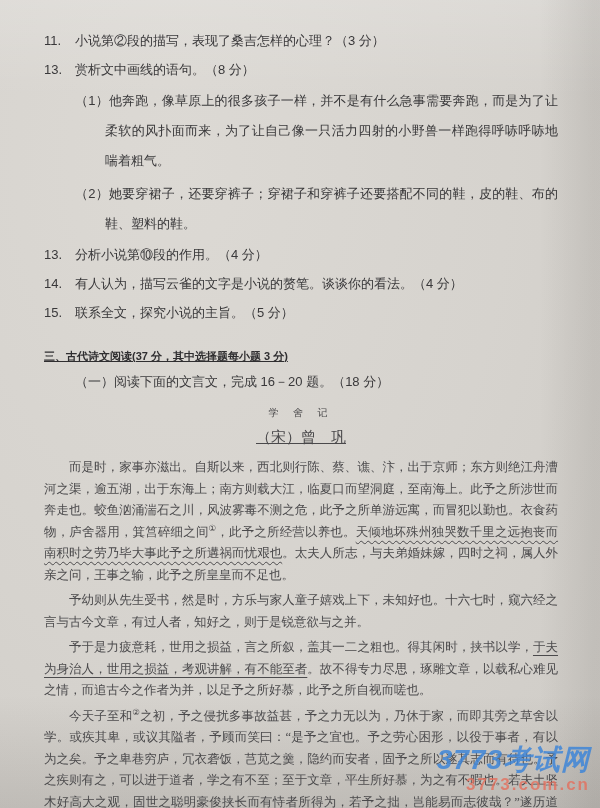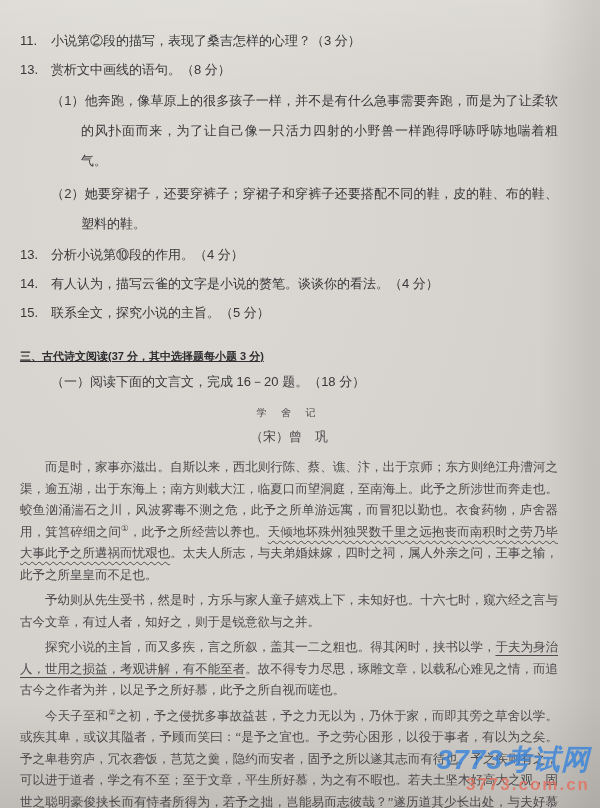--- a/index.html
+++ b/index.html
@@ -9,21 +9,21 @@
     background:#d6d3ce;
   }
   .page{
     position:relative;width:600px;height:808px;
     background:
       linear-gradient(to right, rgba(255,255,255,0) 90%, rgba(60,55,50,0.10) 99%),
       linear-gradient(to bottom, rgba(255,255,255,0.18) 0%, rgba(255,255,255,0) 12%, rgba(0,0,0,0) 86%, rgba(70,65,60,0.14) 100%),
       radial-gradient(ellipse at 30% 20%, #dcd9d4 0%, #d6d3ce 55%, #cfccc7 100%);
     color:#3c3b3c;
     box-sizing:border-box;
-    padding:28px 42px 0 20px;
+    padding:28px 42px 0 44px;
   }
   
   .q{
     padding-left:31px;text-indent:-31px;
     font-size:13px;line-height:26px;
     margin-bottom:3px;
     color:#39383a;
   }
   .qnum{display:inline-block;width:31px;text-indent:0;}
   .sub{
@@ -40,23 +40,24 @@
   .sec-intro{
     font-size:13px;line-height:26px;color:#39383a;
     padding-left:31px;margin-bottom:4px;
   }
   .essay-title{
     text-align:center;font-size:10px;letter-spacing:6px;
     color:#4a494b;margin-top:6px;line-height:24px;
     font-family:"Liberation Serif",serif;
   }
   .essay-author{
-    text-align:center;font-size:13px;color:#4a494b;
+    text-align:center;font-size:15px;color:#4a494b;
     line-height:24px;margin-bottom:8px;
     font-family:"Liberation Serif",serif;
+    text-decoration:underline;
   }
   .essay p{
     margin:0 0 4px 0;
     font-family:"Liberation Serif",serif;
     font-size:12.5px;line-height:21.5px;
     text-align:justify;text-indent:2em;
     color:#4b4a4c;
   }
   .seg-plain{}
   .seg-wavy{
@@ -112,21 +113,21 @@
 
   <div class="sec-heading">三、古代诗文阅读(37 分，其中选择题每小题 3 分)</div>
   <div class="sec-intro">（一）阅读下面的文言文，完成 16－20 题。（18 分）</div>
 
   <div class="essay-title">学 舍 记</div>
   <div class="essay-author">（宋）曾　巩</div>
 
   <div class="essay">
     <p><span class="seg-plain">而是时，家事亦滋出。自斯以来，西北则行陈、蔡、谯、汴，出于京师；东方则绝江舟漕河之渠，逾五湖，出于东海上；南方则载大江，临夏口而望洞庭，至南海上。此予之所涉世而奔走也。蛟鱼汹涌湍石之川，风波雾毒不测之危，此予之所单游远寓，而冒犯以勤也。衣食药物，庐舍器用，箕筥碎细之间</span><sup class="seg-sup">①</sup><span class="seg-plain">，此予之所经营以养也。</span><span class="seg-wavy">天倾地坏殊州独哭数千里之远抱丧而南积时之劳乃毕大事此予之所遘祸而忧艰也</span><span class="seg-plain">。太夫人所志，与夫弟婚妹嫁，四时之祠，属人外亲之问，王事之输，此予之所皇皇而不足也。</span></p>
     <p><span class="seg-plain">予幼则从先生受书，然是时，方乐与家人童子嬉戏上下，未知好也。十六七时，窥六经之言与古今文章，有过人者，知好之，则于是锐意欲与之并。</span></p>
-    <p><span class="seg-plain">探究小说的主旨，而又多疾，言之所叙，盖其一二之粗也。得其闲时，挟书以学，</span><span class="seg-line">于夫为身治人，世用之损益，考观讲解，有不能至者</span><span class="seg-plain">。故不得专力尽思，琢雕文章，以载私心难见之情，而追古今之作者为并，以足予之所好慕，此予之所自视而嗟也。</span></p>
+    <p><span class="seg-plain">予于是力疲意耗，世用之损益，言之所叙，盖其一二之粗也。得其闲时，挟书以学，</span><span class="seg-line">于夫为身治人，世用之损益，考观讲解，有不能至者</span><span class="seg-plain">。故不得专力尽思，琢雕文章，以载私心难见之情，而追古今之作者为并，以足予之所好慕，此予之所自视而嗟也。</span></p>
     <p><span class="seg-plain">今天子至和</span><sup class="seg-sup">②</sup><span class="seg-plain">之初，予之侵扰多事故益甚，予之力无以为，乃休于家，而即其旁之草舍以学。或疾其卑，或议其隘者，予顾而笑曰：“是予之宜也。予之劳心困形，以役于事者，有以为之矣。予之卑巷穷庐，冗衣砻饭，芑苋之羹，隐约而安者，固予之所以遂其志而有待也。予之疾则有之，可以进于道者，学之有不至；至于文章，平生所好慕，为之有不暇也。若夫土坚木好高大之观，固世之聪明豪俊挟长而有恃者所得为，</span><span class="seg-line">若予之拙，岂能易而志彼哉？</span><span class="seg-plain">”遂历道其少长出处，与夫好慕之心，以为《学舍记》。</span></p>
   </div>
 
   <div class="watermark">
     <div class="wm1" style="color: rgb(63, 134, 216);">3773考试网</div>
     <div class="wm2" style="color: rgb(228, 112, 94);">3773.com.cn</div>
   </div>
 
 </div>
 

